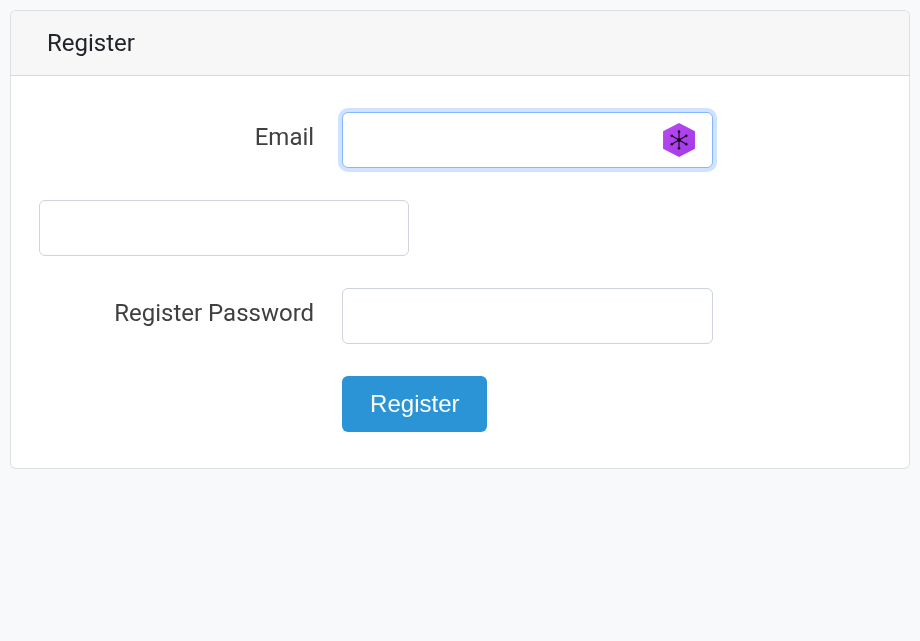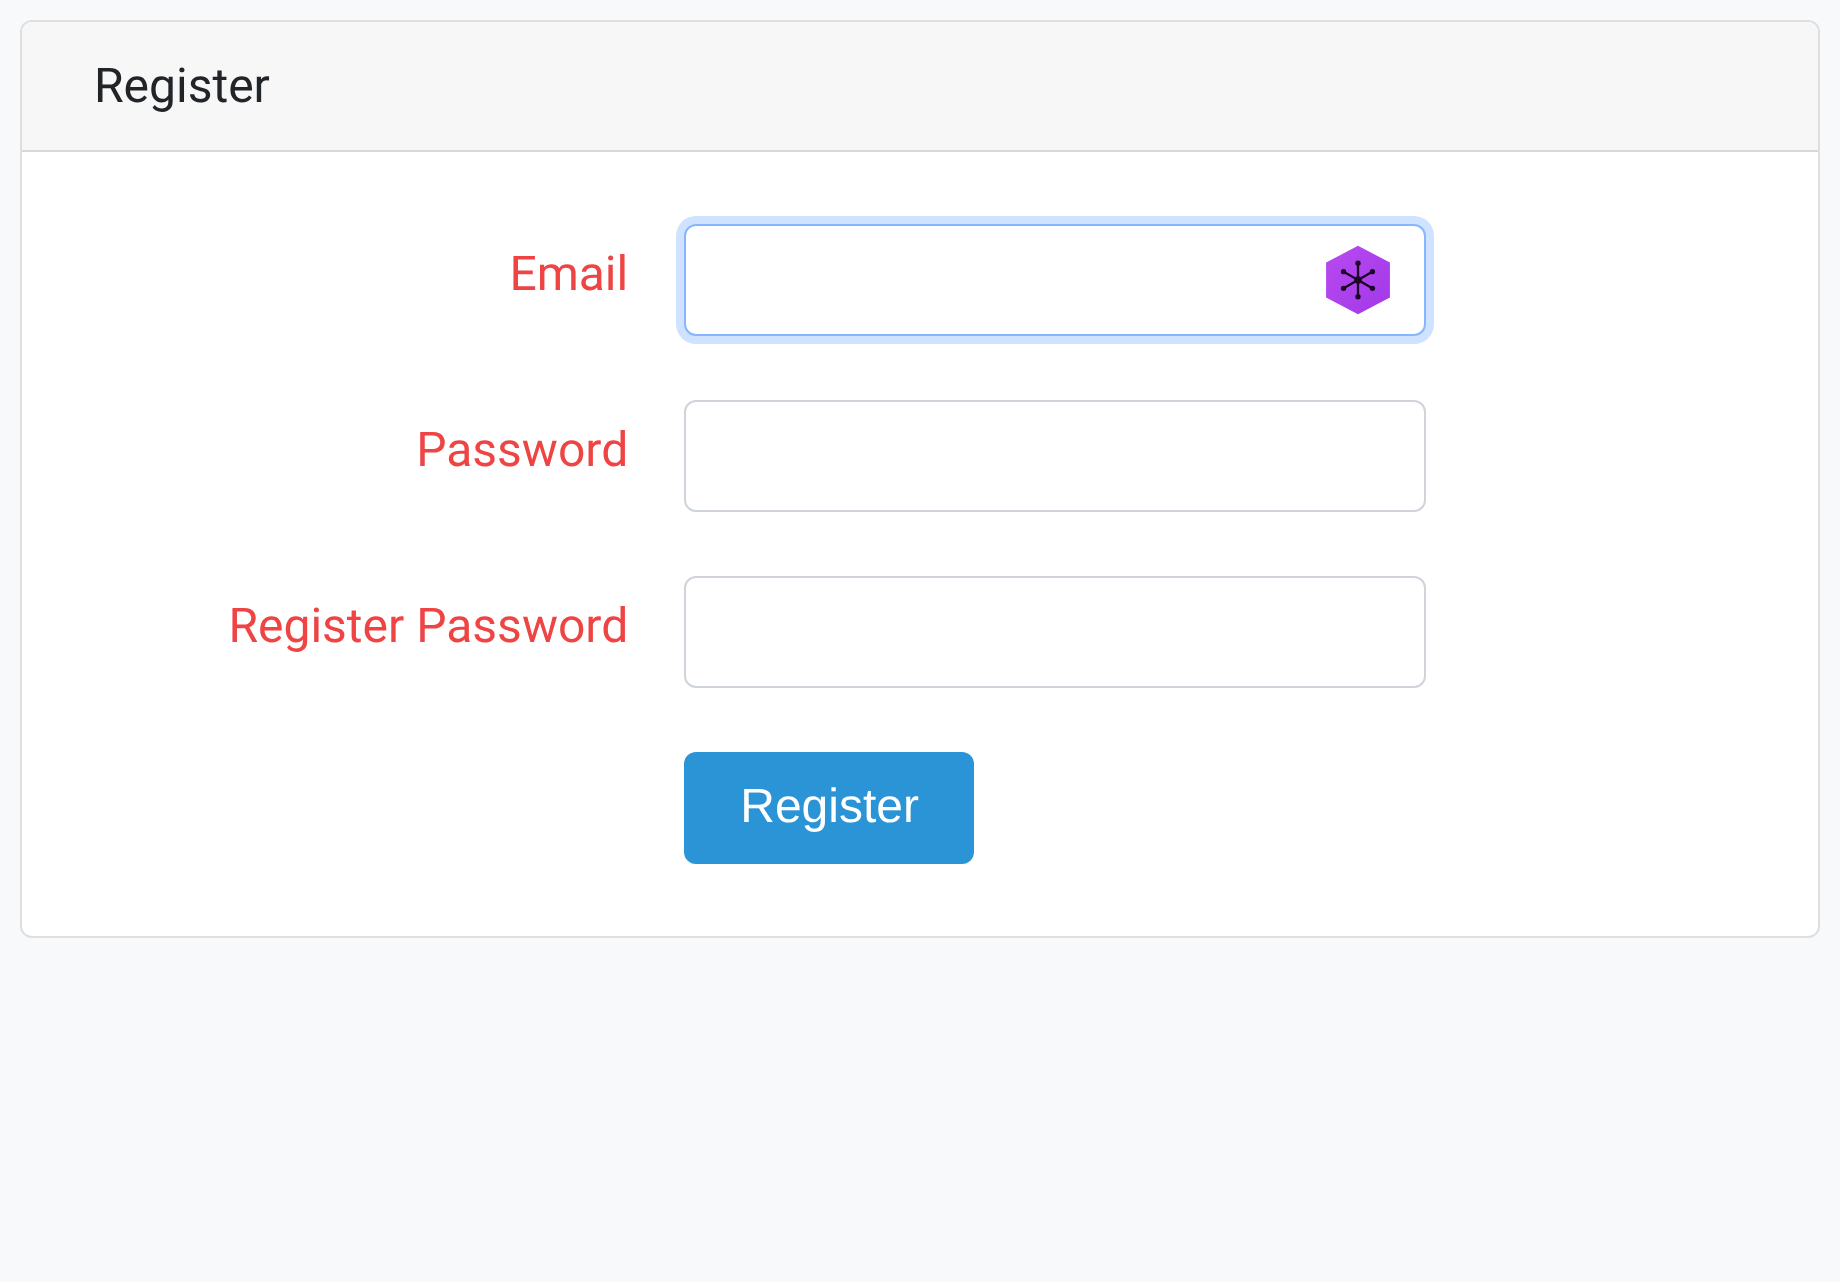--- a/index.html
+++ b/index.html
@@ -36,21 +36,21 @@
     }
     .form-row.last {
       margin-bottom: 0;
     }
     .form-label {
       width: 36%;
       text-align: right;
       padding-right: 28px;
       padding-top: 8px;
       font-size: 24px;
-      color: #ef4444;
+      color: #404040;
       line-height: 1.45;
     }
     .form-control-wrap {
       width: 44%;
       position: relative;
     }
     .form-control {
       width: 100%;
       height: 56px;
       padding: 10px 16px;
@@ -125,21 +125,20 @@
               <rect x="48.5" y="30" width="3" height="40" rx="1.5"></rect>
               <rect x="48.5" y="30" width="3" height="40" rx="1.5" transform="rotate(60 50 50)"></rect>
               <rect x="48.5" y="30" width="3" height="40" rx="1.5" transform="rotate(-60 50 50)"></rect>
             </g>
           </svg>
         </span>
       </div>
     </div>
 
     <div class="form-row">
-      <label class="form-label">Password</label>
       <div class="form-control-wrap">
         <input type="password" class="form-control" value="" style="">
       </div>
     </div>
 
     <div class="form-row">
       <label class="form-label">Register Password</label>
       <div class="form-control-wrap">
         <input type="password" class="form-control" value="" style="">
       </div>

